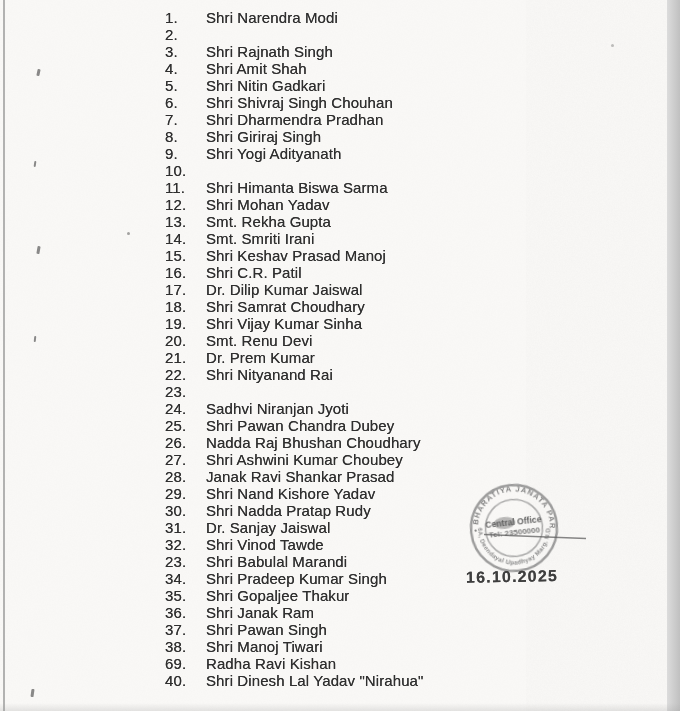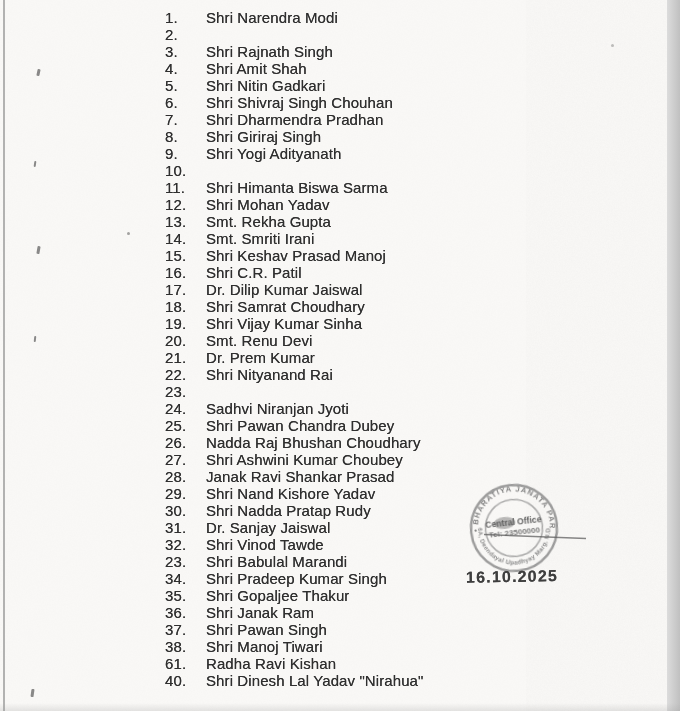--- a/index.html
+++ b/index.html
@@ -224,21 +224,21 @@
       </div>
       <div class="row">
         <span class="num">37.</span>
         <span class="nm">Shri Pawan Singh</span>
       </div>
       <div class="row">
         <span class="num">38.</span>
         <span class="nm">Shri Manoj Tiwari</span>
       </div>
       <div class="row">
-        <span class="num">61.</span>
+        <span class="num">69.</span>
         <span class="nm">Radha Ravi Kishan</span>
       </div>
       <div class="row">
         <span class="num">40.</span>
         <span class="nm">Shri Dinesh Lal Yadav "Nirahua"</span>
       </div>
     </div>
 
   <div class="stamp">
     <svg width="150" height="108" viewBox="0 0 150 108">

